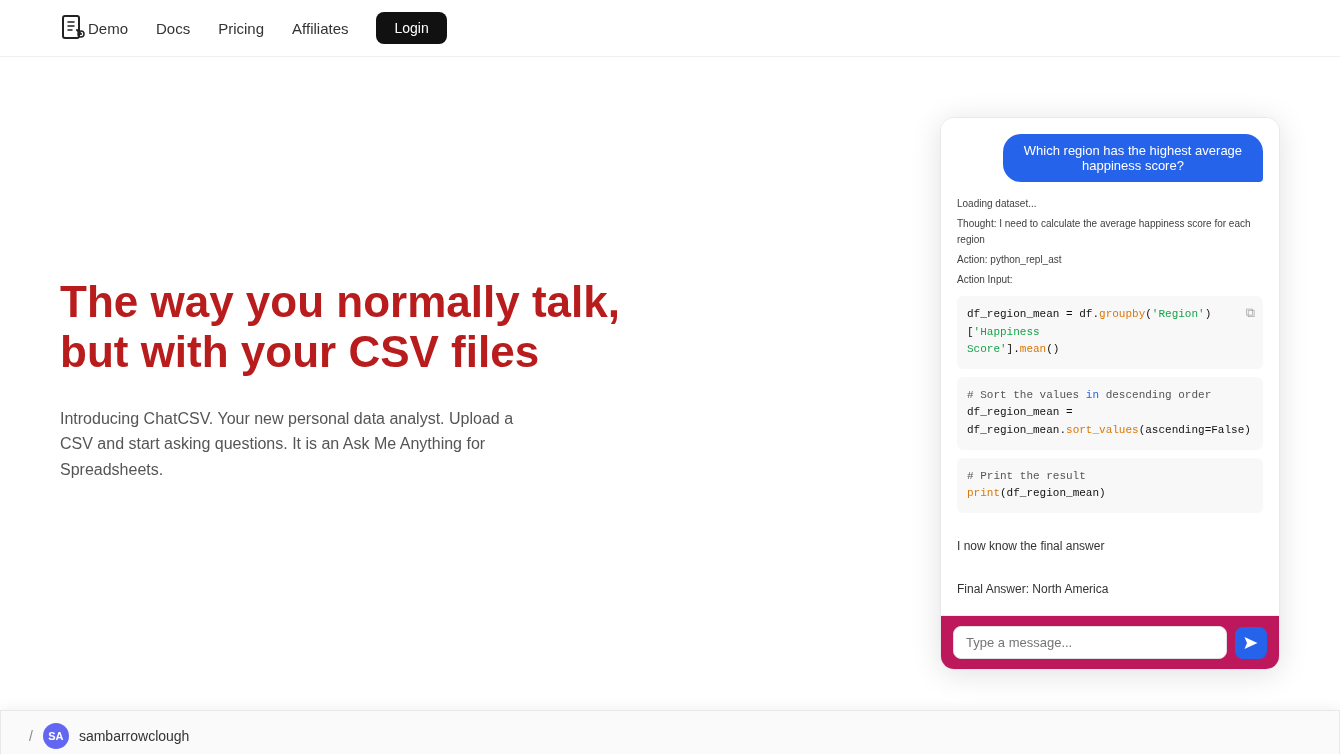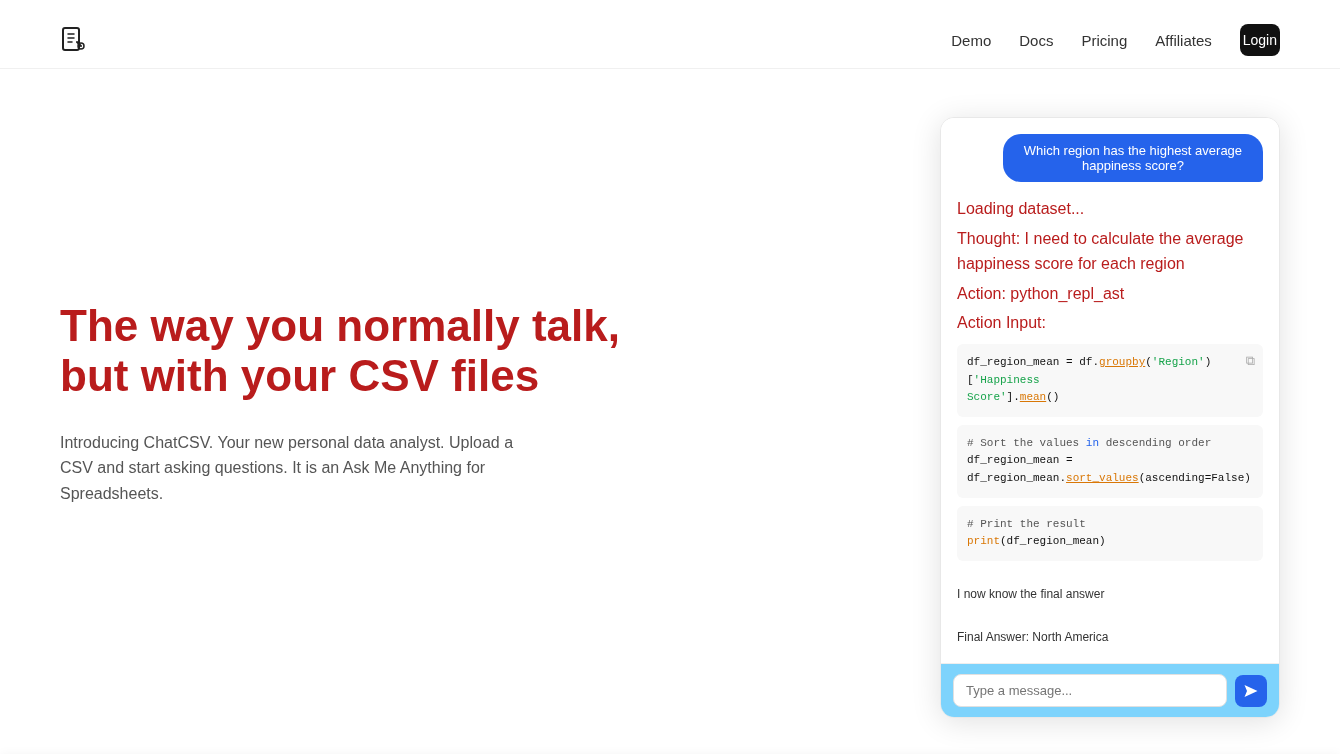--- a/index.html
+++ b/index.html
@@ -1,30 +1,30 @@
 <!DOCTYPE html>
 <html><head>
   <meta charset="utf-8">
   <style>
     * { margin: 0; padding: 0; box-sizing: border-box; }
     body { font-family: -apple-system, BlinkMacSystemFont, 'Segoe UI', sans-serif; background: #fff; color: #111; overflow-x: hidden; }
 
     
     nav {
-      display: flex; align-items: center; justify-content: space-between;
+      display: flex; align-items: center; justify-content: flex-start;
       padding: 12px 60px; border-bottom: 1px solid #f0f0f0;
-      position: sticky; top: 12px; background: #fff; z-index: 100;
+      position: sticky; top: 0; background: #fff; z-index: 100;
     }
     .nav-logo { display: flex; align-items: center; }
     .nav-logo svg { width: 28px; height: 28px; }
     .nav-links { display: flex; align-items: center; gap: 28px; }
     .nav-links a { text-decoration: none; color: #333; font-size: 15px; }
     .login-btn {
       background: #111; color: #fff; border: none; border-radius: 8px;
-      padding: 8px 3px; font-size: 14px; cursor: pointer; font-weight: 500;
+      padding: 8px 18px; font-size: 14px; cursor: pointer; font-weight: 500;
     }
 
     
     .hero {
       display: flex; align-items: center; justify-content: space-between;
       padding: 60px 60px 40px 60px; max-width: 1340px; margin: 0 auto;
       gap: 40px;
     }
     .hero-text { flex: 1; max-width: 580px; }
     .hero-text h1 { font-size: 44px; font-weight: 800; line-height: 1.15; color: #b91c1c; }
@@ -44,37 +44,37 @@
     .chat-messages { padding: 16px; background: #fff; min-height: 280px; }
     .chat-bubble-user {
       background: #2563eb; color: #fff; border-radius: 18px 18px 4px 18px;
       padding: 9px 14px; font-size: 13px; display: inline-block;
       float: right; clear: both; max-width: 85%; margin-bottom: 14px; text-align: center;
     }
     .chat-clearfix { clear: both; }
     .chat-response {
       font-size: 12px; color: #333; line-height: 1.6;
     }
-    .chat-response .log-text { color: #b91c1c; font-size: 16px; margin-bottom: 4px; }
+    .chat-response .log-text { color: #404040; font-size: 10px; margin-bottom: 4px; }
     .code-block {
       background: #f8f8f8; border-radius: 6px; padding: 10px; margin: 8px 0;
       font-family: 'Courier New', monospace; font-size: 11px; position: relative;
     }
     .code-block .copy-icon {
       position: absolute; right: 8px; top: 8px; color: #aaa; cursor: pointer; font-size: 13px;
     }
     .code-comment { color: #555; }
-    .code-method { color: #d97706; text-decoration: underline; }
+    .code-method { color: #d97706; }
     .code-string { color: #16a34a; }
     .code-var { color: #111; }
     .final-answer { font-size: 12px; color: #333; margin-top: 24px; }
 
     .chat-input-area {
       display: flex; align-items: center; gap: 8px;
-      padding: 10px 12px; border-top: 1px solid #eee; background: #7dd3fc;
+      padding: 10px 12px; border-top: 1px solid #eee; background: #be185d;
     }
     .chat-input {
       flex: 1; border: 1px solid #e0e0e0; border-radius: 8px;
       padding: 8px 12px; font-size: 13px; outline: none; background: #fff; color: #aaa;
     }
     .send-btn {
       background: #2563eb; border: none; border-radius: 8px; width: 32px; height: 32px;
       display: flex; align-items: center; justify-content: center; cursor: pointer; flex-shrink: 0;
     }
     .send-btn svg { width: 16px; height: 16px; fill: #fff; }

